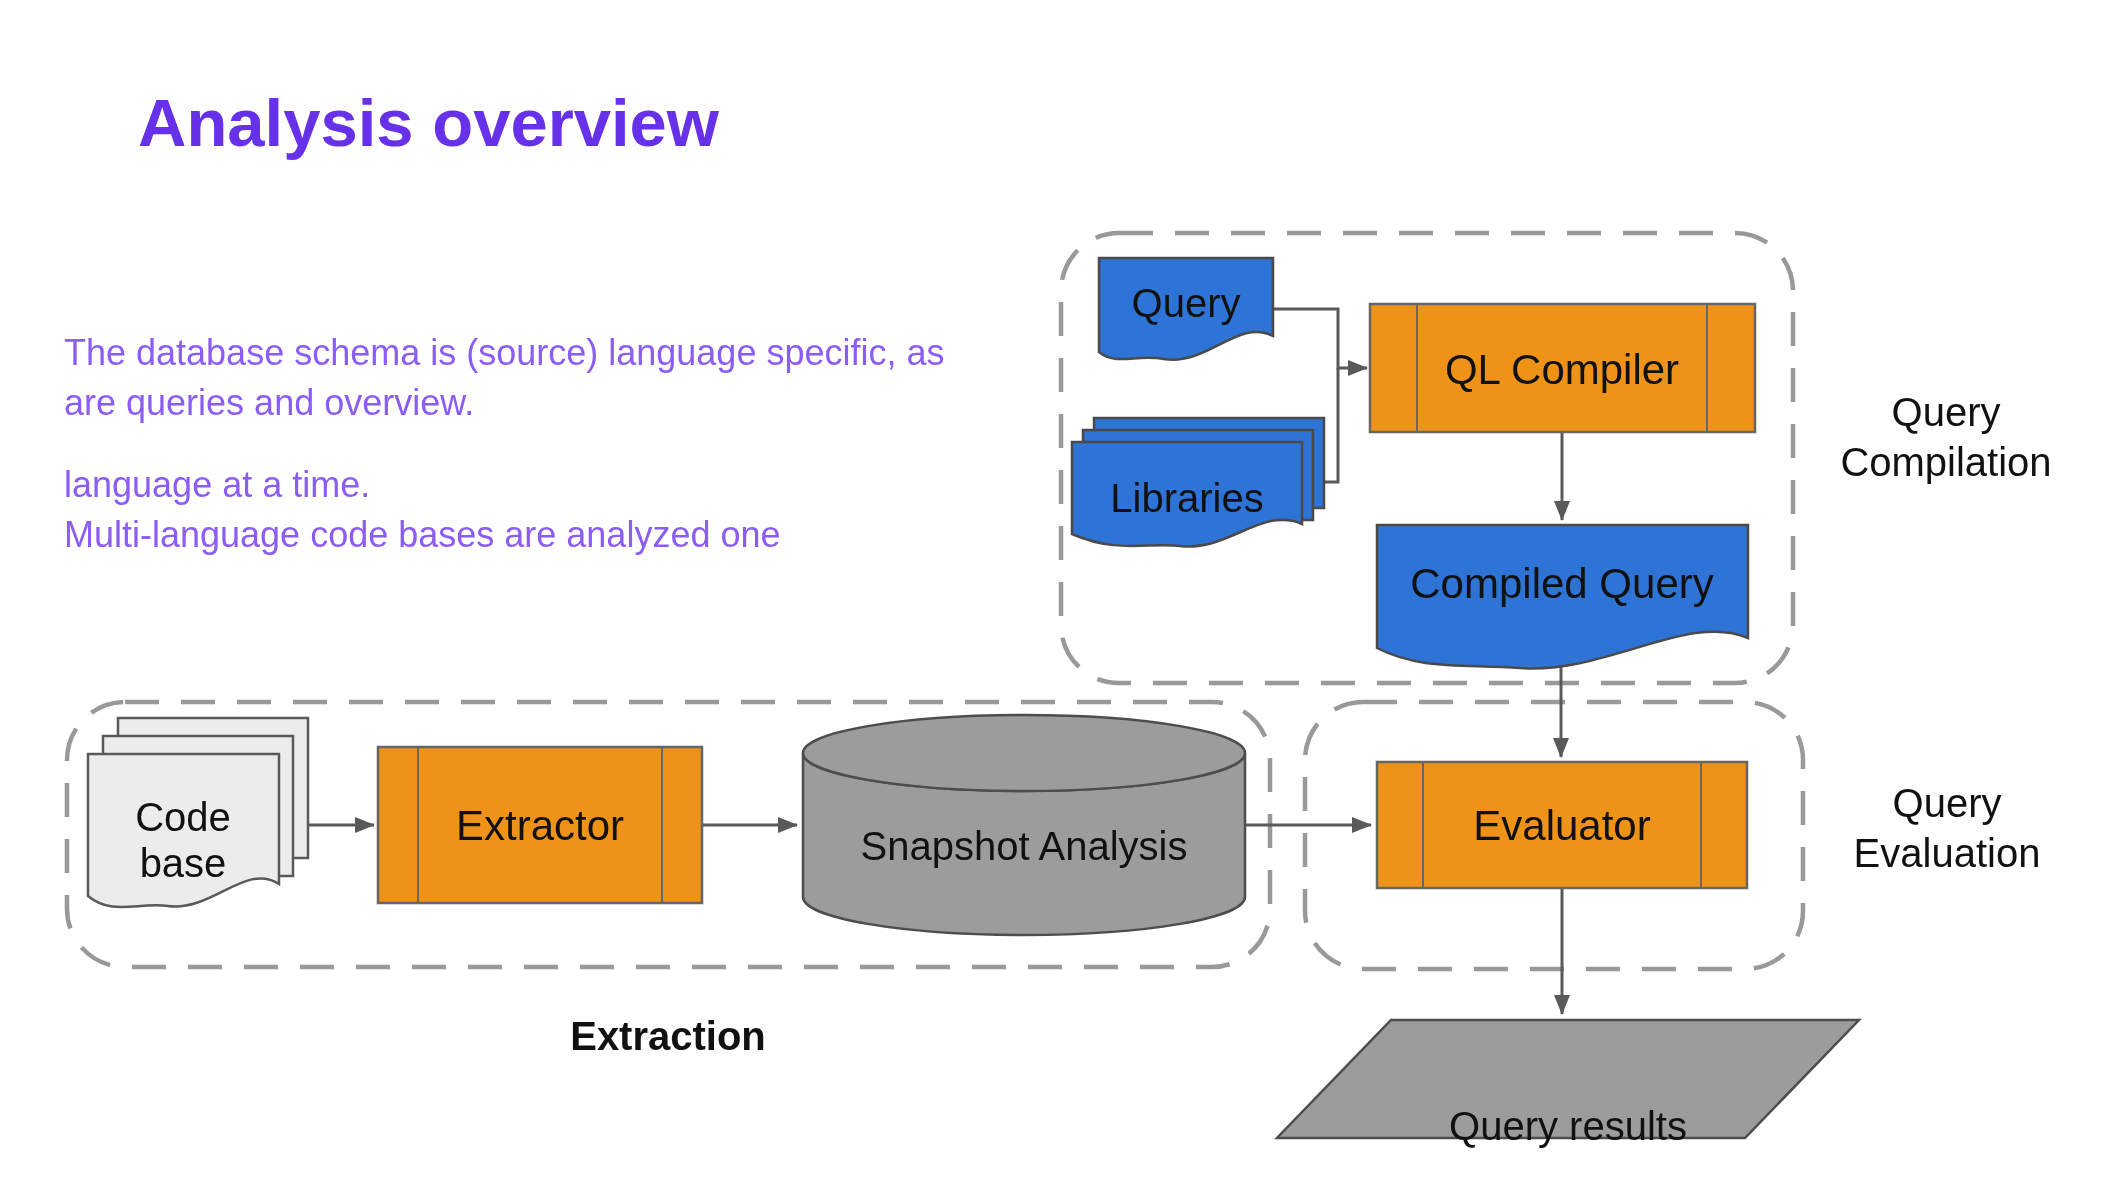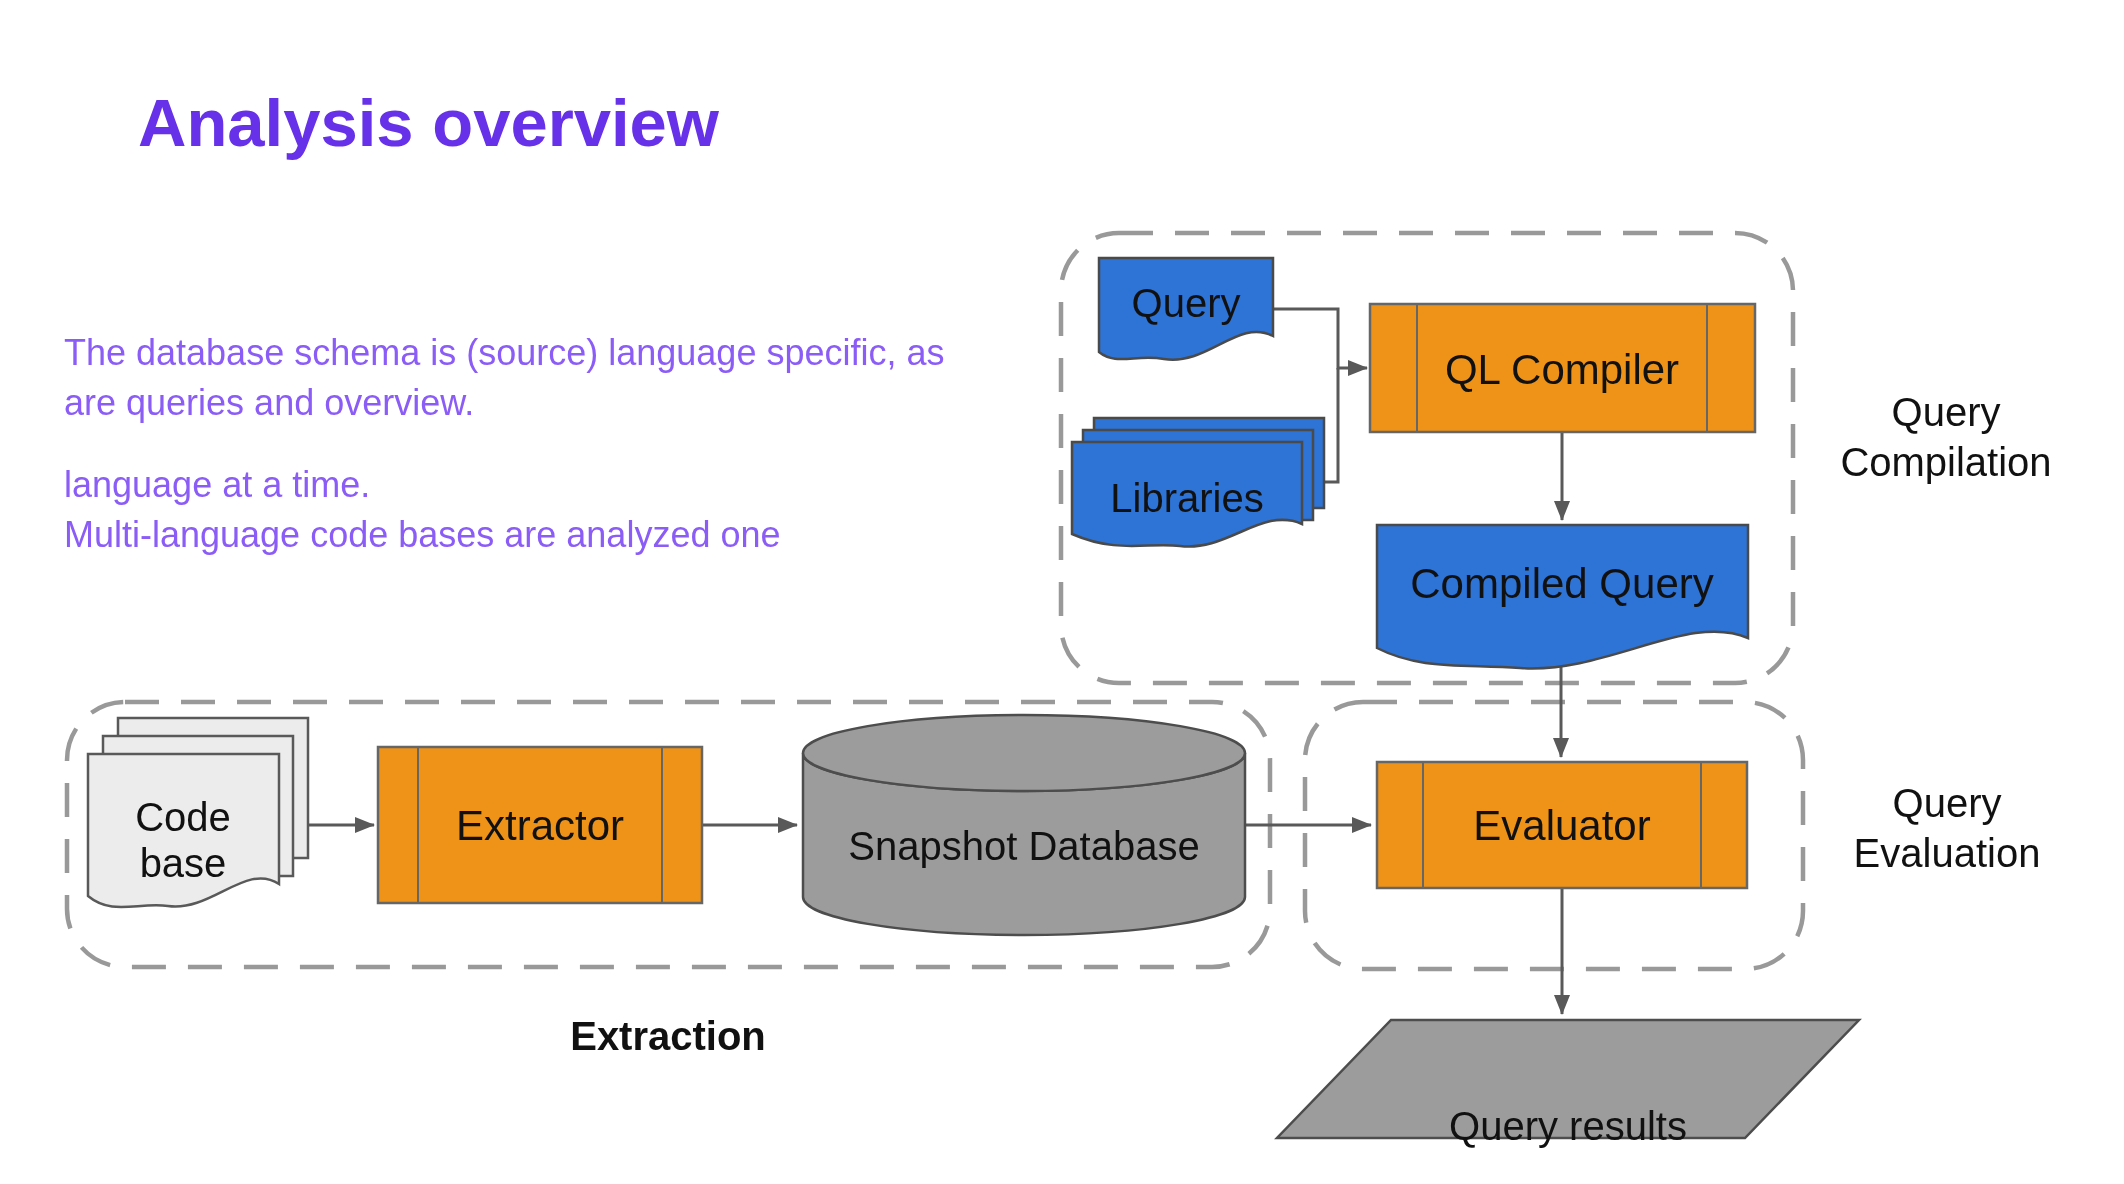--- a/index.html
+++ b/index.html
@@ -143,21 +143,21 @@
 
   <div class="node-label" style="left:1186px;top:303px;">Query</div>
   <div class="node-label" style="left:1187px;top:498px;">Libraries</div>
   <div class="node-label process-label" style="left:1562px;top:370px;">QL Compiler</div>
   <div class="node-label process-label" style="left:1562px;top:584px;">Compiled Query</div>
   <div class="node-label" style="left:183px;top:840px;">
     <div>Code</div>
     <div>base</div>
   </div>
   <div class="node-label process-label" style="left:540px;top:826px;">Extractor</div>
-  <div class="node-label" style="left:1024px;top:846px;">Snapshot Database</div>
+  <div class="node-label" style="left:1024px;top:846px;">Snapshot Analysis</div>
   <div class="node-label process-label" style="left:1562px;top:826px;">Evaluator</div>
   <div class="node-label" style="left:1568px;top:1126px;">Query results</div>
 
   <div class="group-label" style="left:1946px;top:437px;">
     <div>Query</div>
     <div>Compilation</div>
   </div>
   <div class="group-label" style="left:1947px;top:828px;">
     <div>Query</div>
     <div>Evaluation</div>

